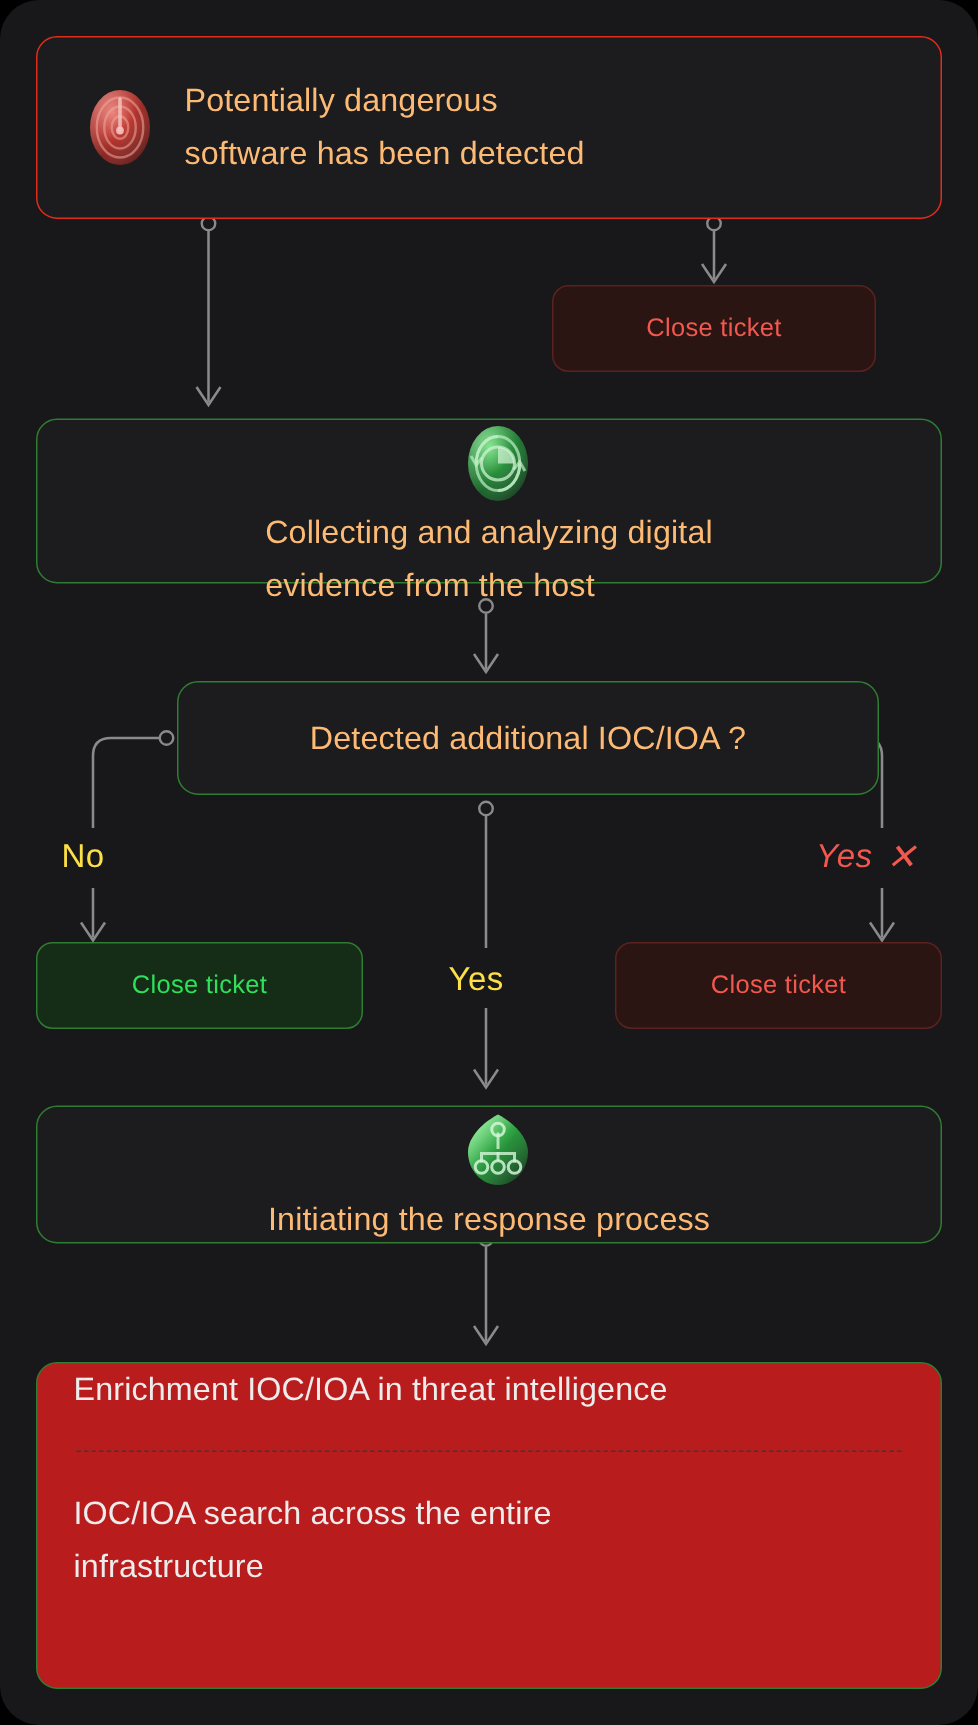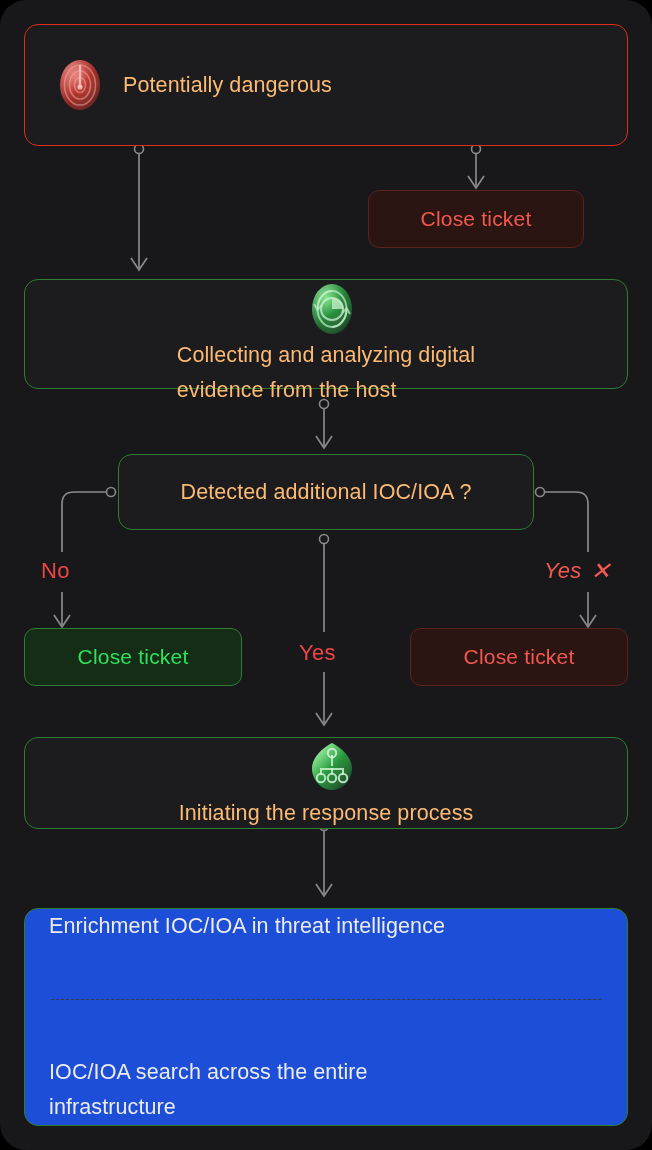--- a/index.html
+++ b/index.html
@@ -42,21 +42,21 @@
     font-weight: 400;
   }
 
   
   .pill {
     position: absolute;
     border-radius: 11px;
     display: flex;
     align-items: center;
     justify-content: center;
-    font-size: 21px;
+    font-size: 17px;
     letter-spacing: 0.2px;
   }
   .pill-red {
     background: #2b1513;
     border: 1.5px solid #5b2220;
     color: #f2584f;
   }
   .pill-green {
     background: #152c16;
     border: 1.5px solid #2f7d32;
@@ -81,21 +81,21 @@
     stroke: #8a8a8a;
     stroke-width: 1.6px;
   }
   .wire-head { fill: none; stroke: #8a8a8a; stroke-width: 1.7px; }
 
   
   .branch-label {
     position: absolute;
     font-size: 22px;
     letter-spacing: 0.3px;
-    color: #ef4444;
+    color: #fde047;
     white-space: nowrap;
   }
   .branch-label-red { color: #f2584f; }
   .branch-x {
     display: inline-block;
     margin-left: 9px;
     font-size: 24px;
     line-height: 1;
     vertical-align: -1px;
   }
@@ -106,26 +106,26 @@
     width: 58px;
     height: 58px;
     margin-left: 26px;
     margin-right: 14px;
   }
   .node-icon svg { display: block; width: 58px; height: 58px; }
 
   
   .node-stack {
     position: absolute;
-    background: #1d4ed8;
+    background: #b91c1c;
     border: 1.5px solid #2f7d32;
     border-radius: 14px;
     display: flex;
     flex-direction: column;
-    justify-content: space-between;
+    justify-content: flex-start;
     padding: 0 24px;
   }
   .stack-row {
     color: #ececec;
     font-size: 21.5px;
     line-height: 1.62;
     letter-spacing: 0.1px;
   }
   .stack-divider {
     height: 0;
@@ -205,20 +205,21 @@
         <ellipse cx="29" cy="29" rx="20" ry="25" fill="url(#radShineRed)"></ellipse>
         <ellipse cx="29" cy="29" rx="15.5" ry="20" fill="none" stroke="#f0a79f" stroke-opacity="0.55" stroke-width="1.6"></ellipse>
         <ellipse cx="29" cy="29" rx="10.5" ry="14" fill="none" stroke="#f0a79f" stroke-opacity="0.55" stroke-width="1.6"></ellipse>
         <ellipse cx="29" cy="29" rx="5.5" ry="7.5" fill="none" stroke="#f0a79f" stroke-opacity="0.55" stroke-width="1.6"></ellipse>
         <line x1="29" y1="10" x2="29" y2="31" stroke="#f4c2bc" stroke-opacity="0.85" stroke-width="2.4" stroke-linecap="round"></line>
         <circle cx="29" cy="31" r="2.6" fill="#f4c2bc" fill-opacity="0.9"></circle>
       </svg>
     </span>
     <span class="node-text">
       <span>Potentially dangerous</span><br>
+      <span>software has been detected</span>
     </span>
   </div>
 
   <div class="pill pill-red" style="left:368px; top:190px; width:216px; height:58px;">
     <span>Close ticket</span>
   </div>
 
   <div class="node node-ok" style="left:24px; top:279px; width:604px; height:110px;">
     <span class="node-icon">
       <svg viewBox="0 0 58 58" xmlns="http://www.w3.org/2000/svg">
@@ -243,21 +244,21 @@
         <path d="M29 29 L29 18 A11 11 0 0 1 40 29 Z" fill="#cdf2d2" fill-opacity="0.75"></path>
         <circle cx="29" cy="29" r="11" fill="none" stroke="#cdf2d2" stroke-opacity="0.75" stroke-width="2"></circle>
       </svg>
     </span>
     <span class="node-text">
       <span>Collecting and analyzing digital</span><br>
       <span>evidence from the host</span>
     </span>
   </div>
 
-  <div class="node node-ok" style="left:118px; top:454px; width:416px; height:76px; justify-content:center;">
+  <div class="node node-ok" style="left:118px; top:454px; width:468px; height:76px; justify-content:center;">
     <span class="node-text" style="padding:0 22px;">Detected additional IOC/IOA ?</span>
   </div>
 
   <div class="branch-label" style="left:41px; top:558px;">
     <span>No</span>
   </div>
 
   <div class="branch-label" style="left:299px; top:640px;">
     <span>Yes</span>
   </div>

